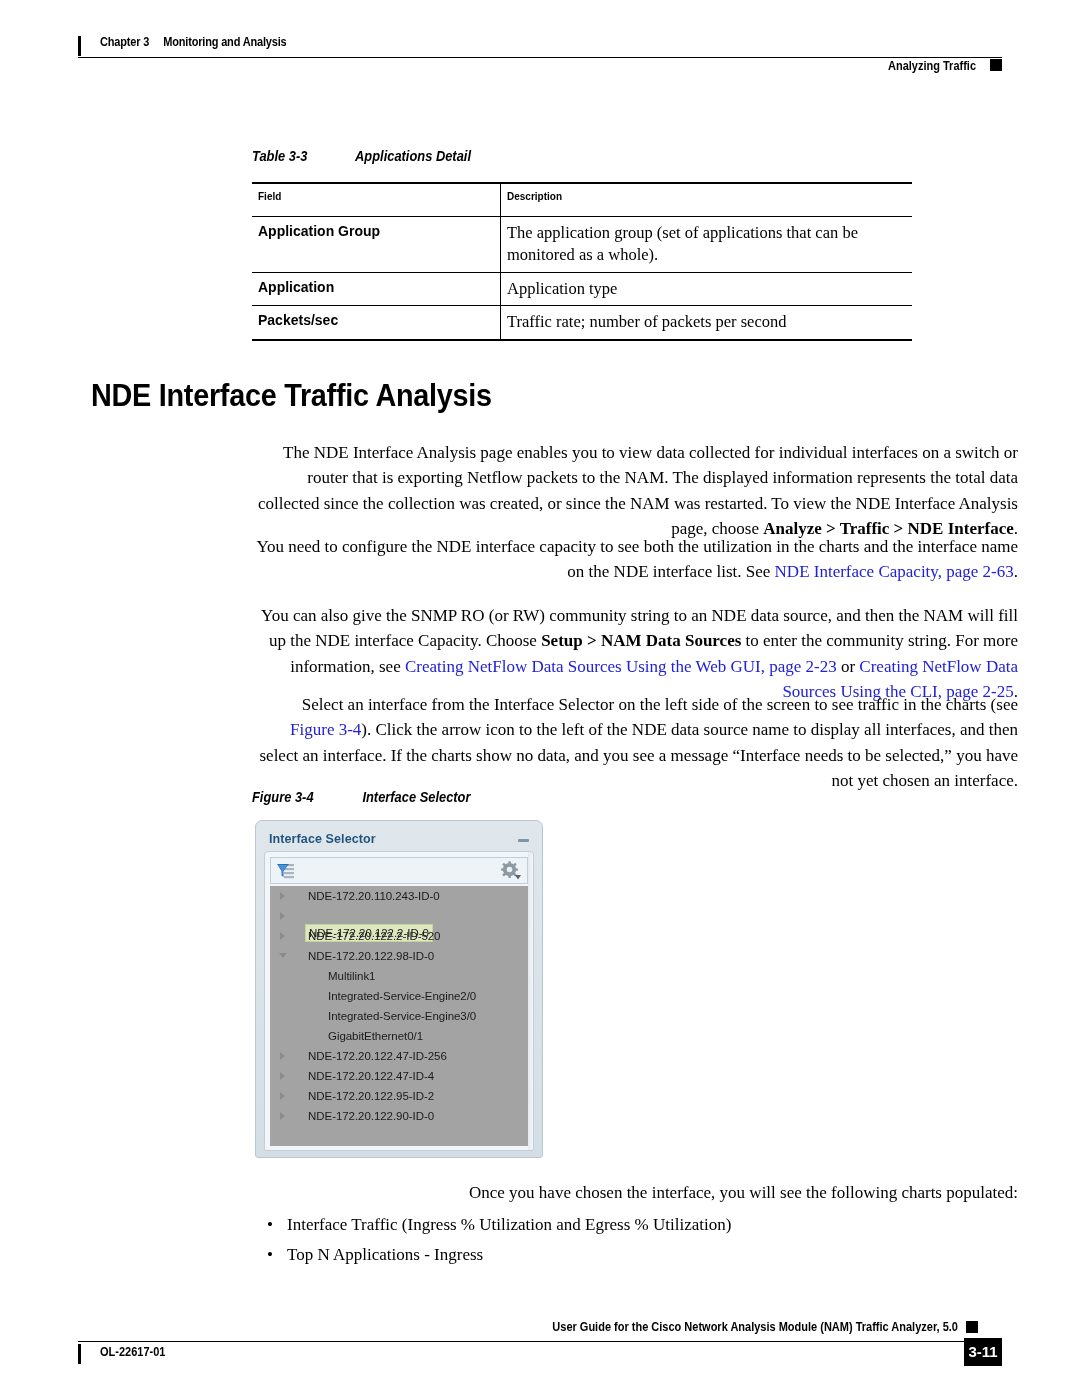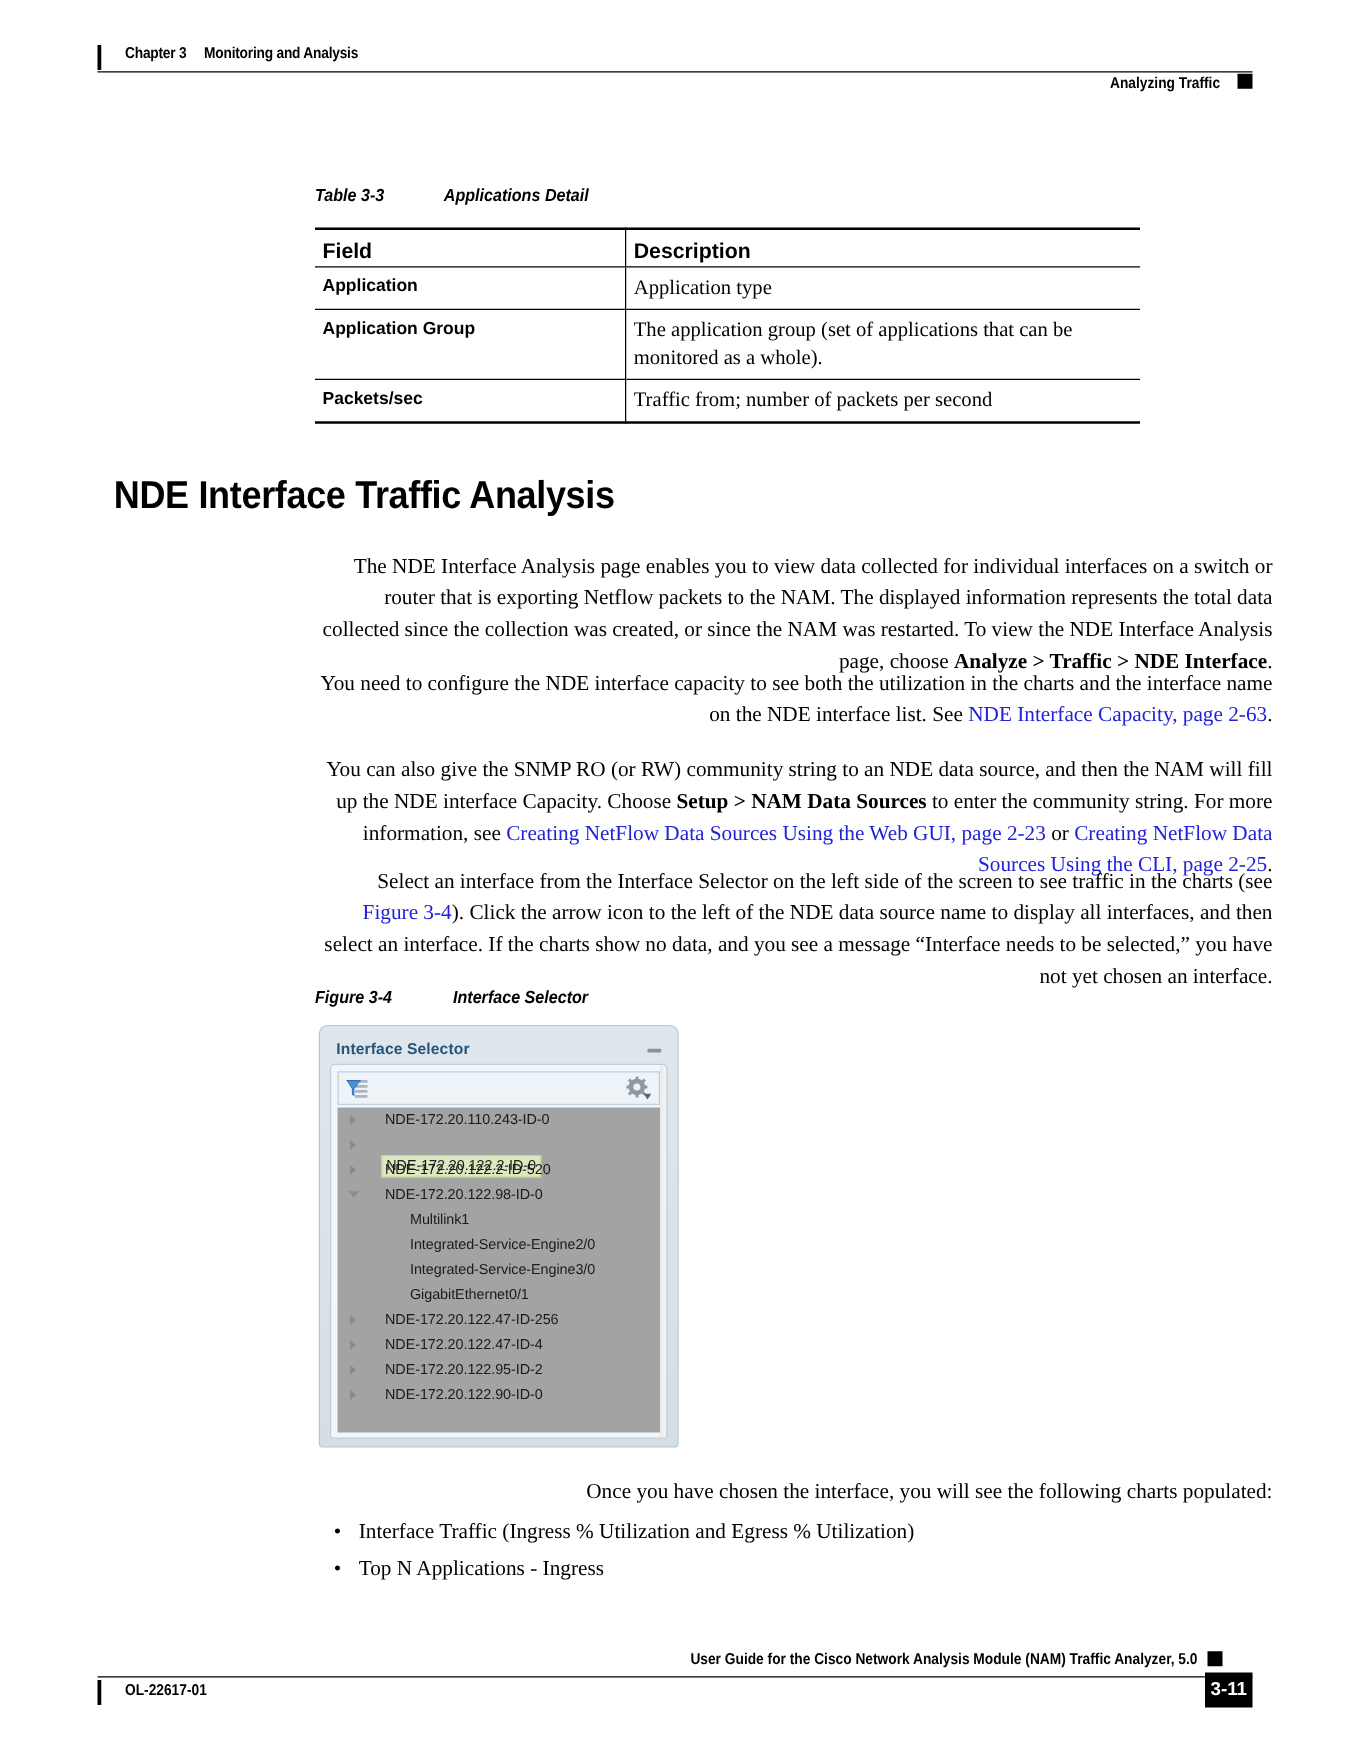--- a/index.html
+++ b/index.html
@@ -106,23 +106,23 @@
   }
   .doc-table td {
     vertical-align: top;
     padding: 5px 10px 6px 6px;
     font-size: 16.5px;
     line-height: 1.32;
   }
   .doc-table tr.head td {
     font-family: "Liberation Sans", sans-serif;
     font-weight: bold;
-    font-size: 17px;
+    font-size: 10px;
     padding-top: 6px;
-    padding-bottom: 1px;
+    padding-bottom: 13px;
   }
   .doc-table td.fld {
     width: 232px;
     font-family: "Liberation Sans", sans-serif;
     font-weight: bold;
     font-size: 14px;
     border-right: 1.3px solid #000;
   }
   .doc-table tr.head { border-top: 2.6px solid #000; border-bottom: 1.2px solid #000; }
   .doc-table tr.body-row { border-bottom: 1.2px solid #000; }
@@ -409,30 +409,30 @@
     <span class="num"><span>Table</span>&nbsp;<span>3-3</span></span><span>Applications Detail</span>
   </div>
 
   <table class="doc-table">
     <tbody>
         <tr class="head">
       <td class="fld">Field</td>
       <td>Description</td>
     </tr>
     <tr class="body-row">
+      <td class="fld">Application Group</td>
+      <td>The application group (set of applications that can be monitored as a whole).</td>
+    </tr>
+    <tr class="body-row">
       <td class="fld">Application</td>
       <td>Application type</td>
     </tr>
-    <tr class="body-row">
-      <td class="fld">Application Group</td>
-      <td>The application group (set of applications that can be monitored as a whole).</td>
-    </tr>
     <tr class="last-row">
       <td class="fld">Packets/sec</td>
-      <td>Traffic from; number of packets per second</td>
+      <td>Traffic rate; number of packets per second</td>
     </tr>
   </tbody>
     </table>
 
   <h1 class="sec-title">NDE Interface Traffic Analysis</h1>
 
   <div class="para p1"><span>The NDE Interface Analysis page enables you to view data collected for individual interfaces on a switch or router that is exporting Netflow packets to the NAM. The displayed information represents the total data collected since the collection was created, or since the NAM was restarted. To view the NDE Interface Analysis page, choose </span><b>Analyze &gt; Traffic &gt; NDE Interface</b><span>.</span></div>
 
   <div class="para p2"><span>You need to configure the NDE interface capacity to see both the utilization in the charts and the interface name on the NDE interface list. See </span><a class="lnk" href="#" style="text-decoration:none">NDE Interface Capacity, page 2-63</a><span>.</span></div>
 

